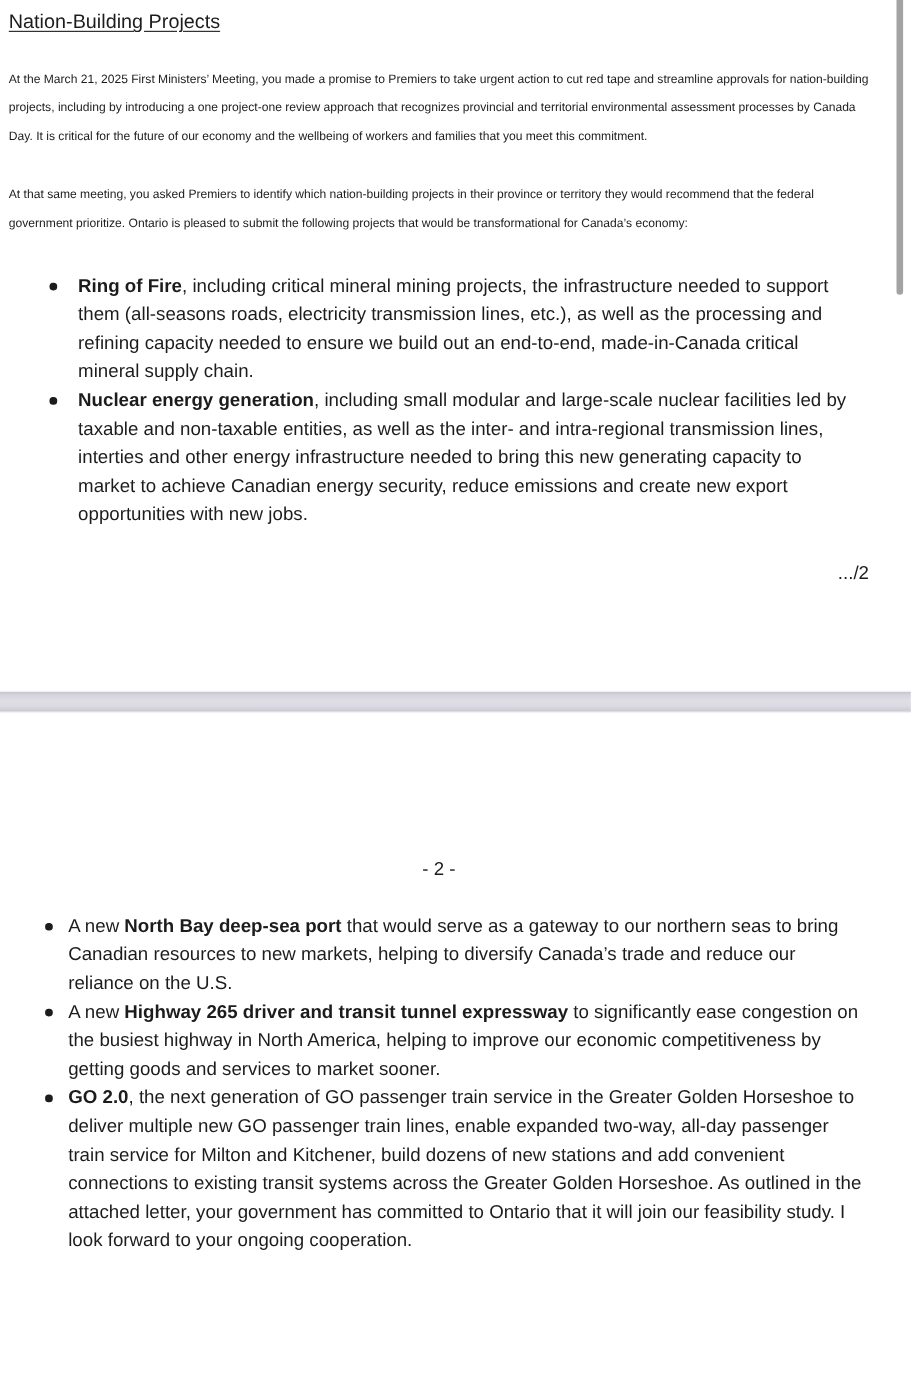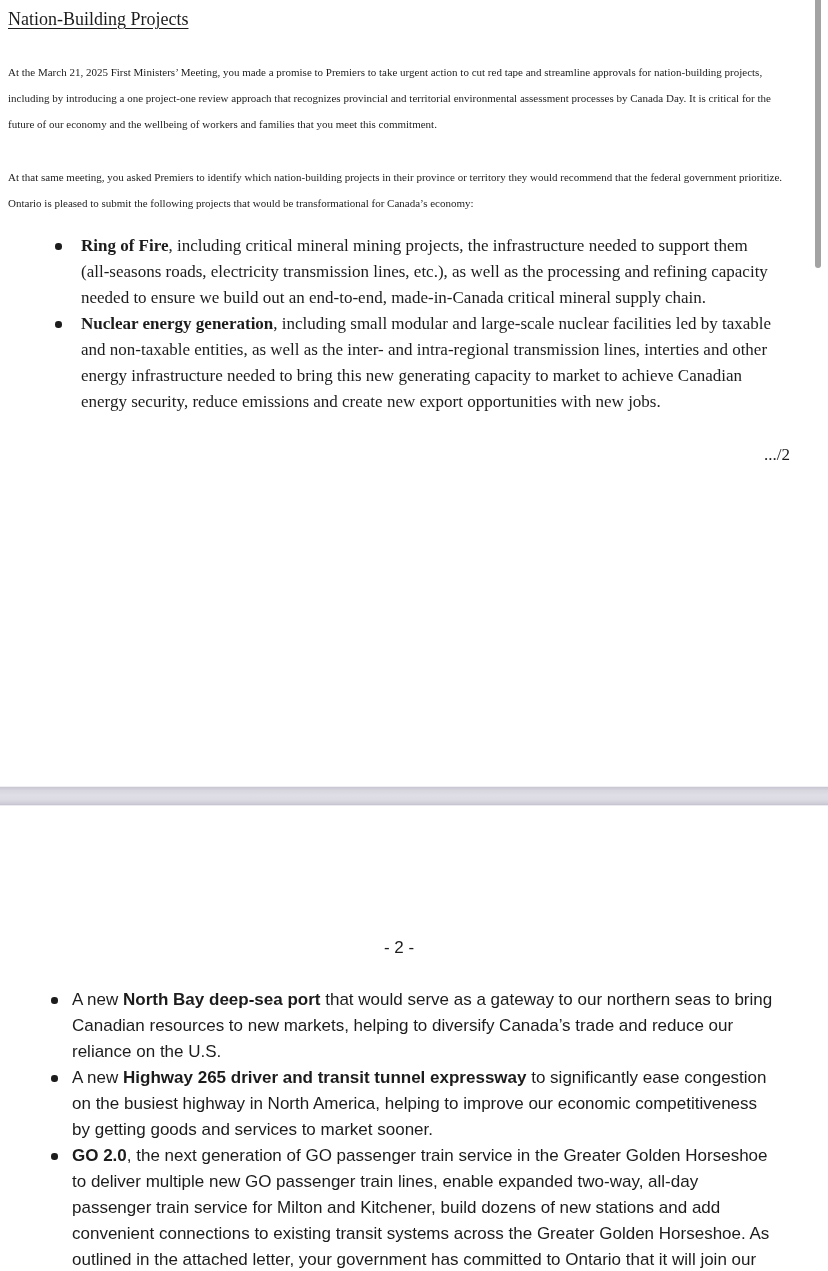--- a/index.html
+++ b/index.html
@@ -9,44 +9,44 @@
     background: #ffffff;
     font-family: "Liberation Sans", sans-serif;
     color: #1c1c1c;
     overflow: hidden;
     position: relative;
   }
   .doc-viewport { position: absolute; inset: 0; background: #ffffff; }
 
   
   .page { background: #ffffff; width: 828px; }
-  .page-1 { height: 786px; padding: 7px 38px 0 8px; overflow: hidden; font-family: Liberation Serif, serif; }
+  .page-1 { height: 628px; padding: 7px 38px 0 8px; overflow: hidden; }
   .page-2 { height: 537px; padding: 129px 38px 0 8px; overflow: hidden; }
 
   .page-separator {
     height: 20px; width: 828px;
     background: linear-gradient(to bottom,
       #c7c6d0 0%, #d7d6df 18%, #dfdee6 45%,
       #dcdbe3 70%, #cfced8 92%, #c4c3cc 100%);
     border-top: 1px solid #f0f0f4;
     border-bottom: 1px solid #ecebf1;
   }
 
   
   .doc-heading {
     font-size: 18px; line-height: 25px; font-weight: 400;
     text-decoration: underline;
     text-underline-offset: 3px;
     margin: 0 0 27px 0;
   }
   .para { font-size: 11px; line-height: 26px; margin: 0; }
   .para-1 { margin-bottom: 27px; }
-  .para-2 { margin-bottom: 17px; }
+  .para-2 { margin-bottom: 31px; }
 
-  .bullet-list { margin: 16px; padding: 0; }
+  .bullet-list { margin: 6px; padding: 0; }
   .bullet-item { position: relative; font-size: 17px; line-height: 26px; }
   .page-1 .bullet-item { padding-left: 57px; }
   .page-2 .bullet-item { padding-left: 48px; }
   .bullet-dot {
     position: absolute; top: 10px;
     width: 6.5px; height: 6.5px; border-radius: 50%;
     background: #1c1c1c;
   }
   .page-1 .bullet-dot { left: 31px; }
   .page-2 .bullet-dot { left: 27px; }

